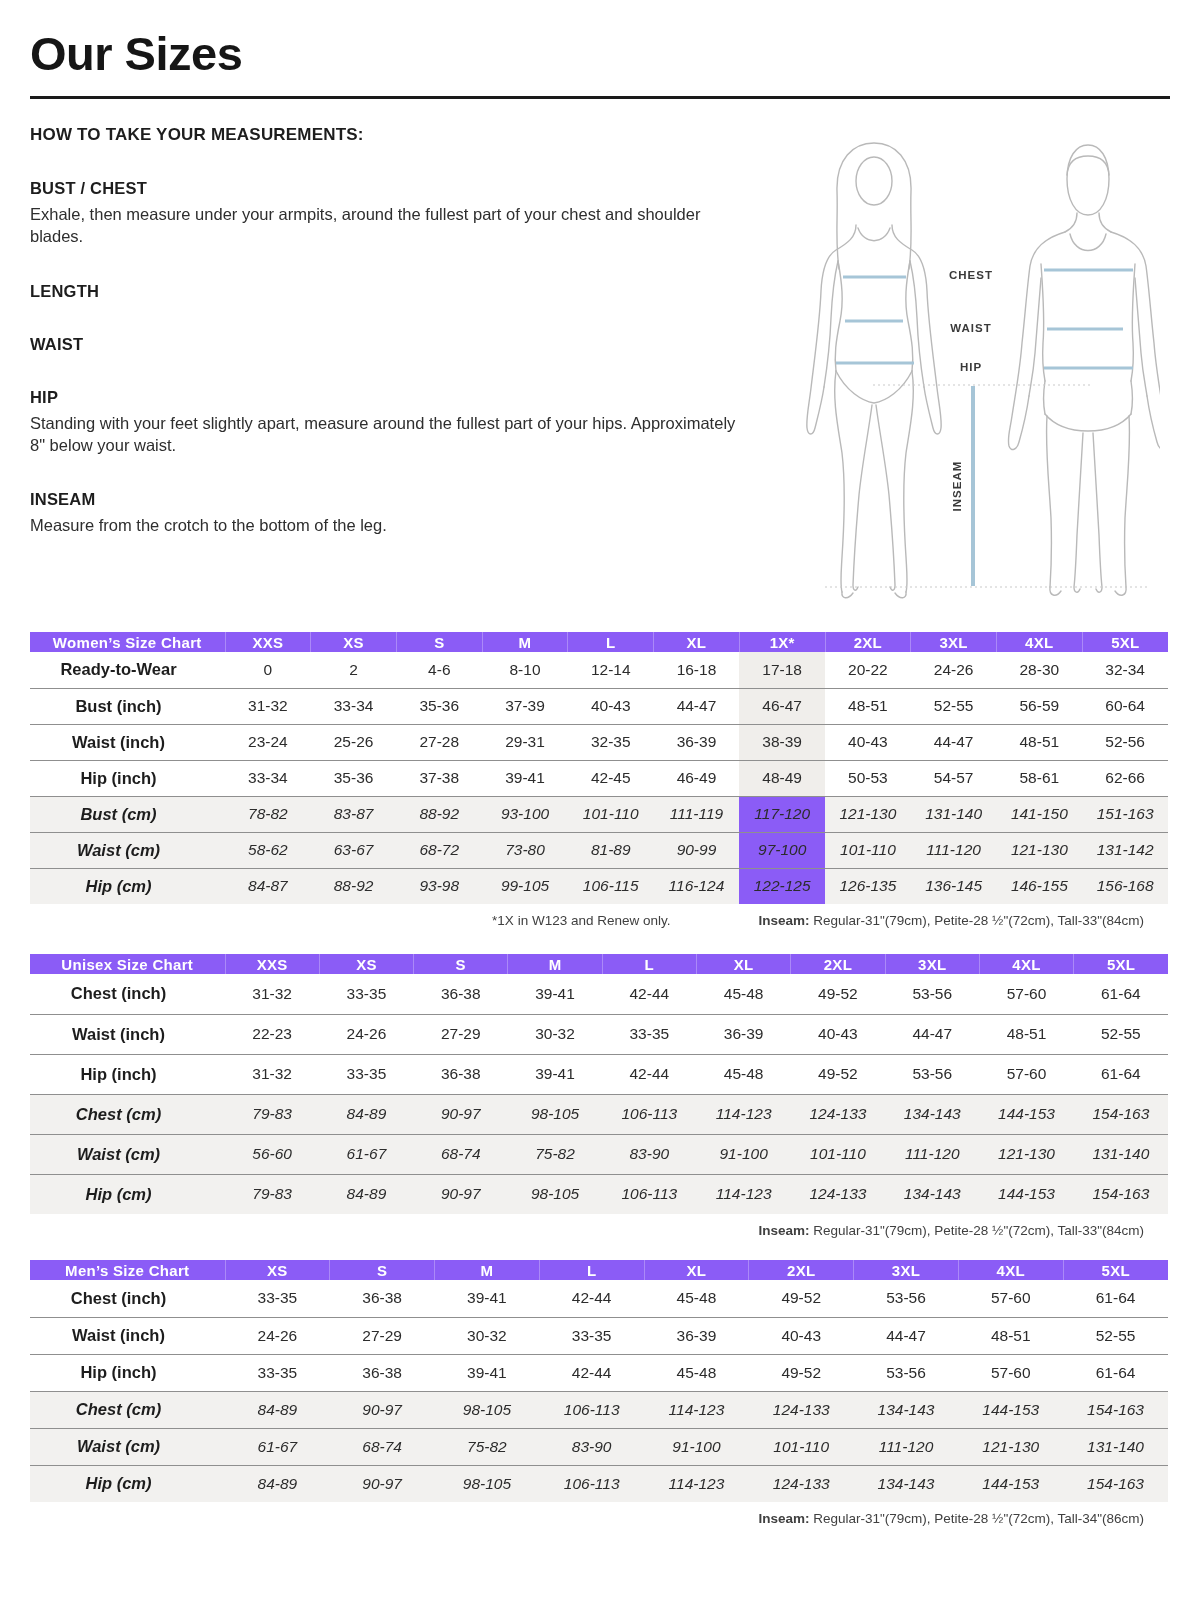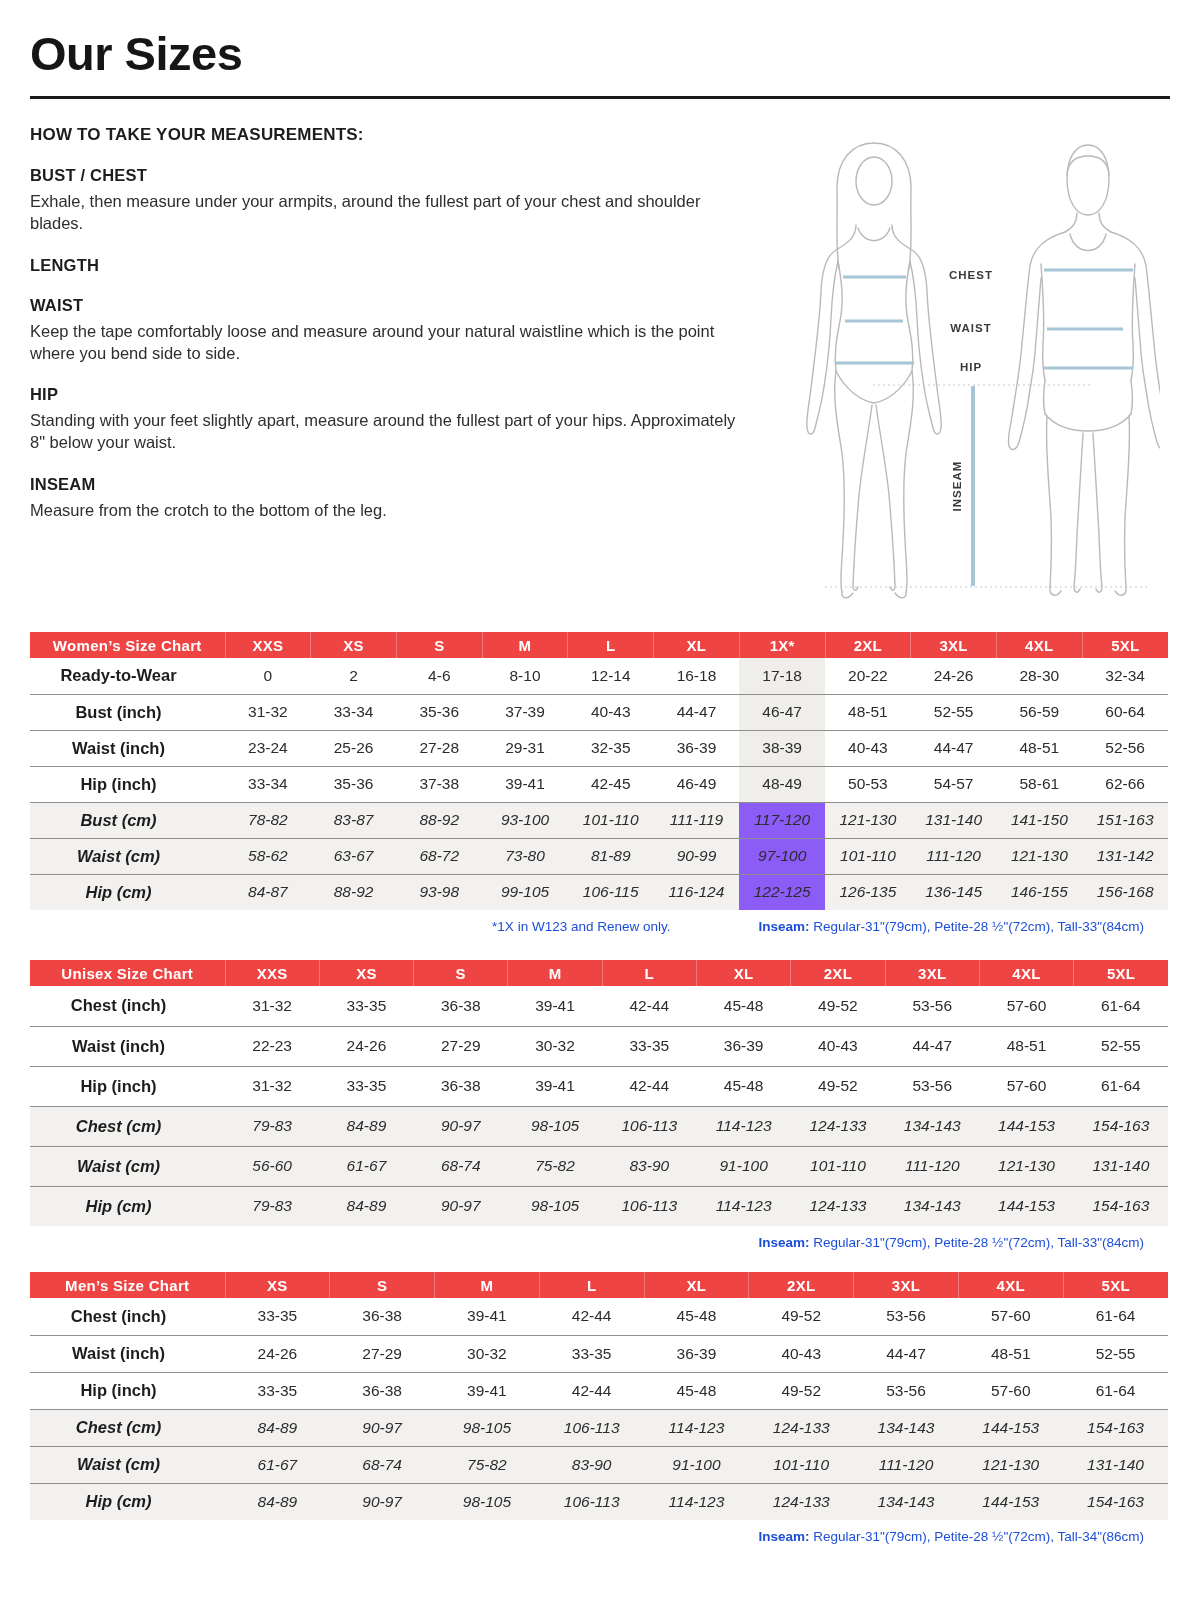--- a/index.html
+++ b/index.html
@@ -20,55 +20,55 @@
   }
   hr.title-rule{
     border:none; border-top:3px solid #1a1a1a; margin:15px 0 0;
   }
 
   .content-row{ position:relative; height:500px; }
   .instructions{ width:730px; }
   .instructions h2{
     margin:26px 0 0; font-size:17px; font-weight:bold; color:#1d1d1d; letter-spacing:.2px;
   }
-  .section h3{ margin:21px 0 5px; font-size:16.5px; font-weight:bold; color:#1d1d1d; letter-spacing:.2px;}
+  .section h3{ margin:34px 0 5px; font-size:16.5px; font-weight:bold; color:#1d1d1d; letter-spacing:.2px;}
   .section p{ font-size:16.5px; line-height:1.35; color:#2e2e2e; max-width:722px; }
 
   .diagram{ position:absolute; left:740px; top:10px; width:390px; height:480px; }
   .diagram svg{ width:100%; height:100%; }
   .diagram text{ font-family:"Liberation Sans","DejaVu Sans",sans-serif; font-size:11.5px; font-weight:bold; fill:#3a3a3a; letter-spacing:1px; }
 
   #tables{ margin-top:7px; }
   .table-block{ width:1140px; }
   .table-block.t1{ margin-top:26px; }
   .table-block.t2{ margin-top:22px; }
 
   table{ border-collapse:collapse; width:1138px; table-layout:fixed; }
   col.label-col{ width:195px; }
   thead th{
-    background:#ef4444; color:#ffffff; font-size:15px; font-weight:bold;
-    height:26px; text-align:center; letter-spacing:.3px;
+    background:#8b5cf6; color:#ffffff; font-size:15px; font-weight:bold;
+    height:20px; text-align:center; letter-spacing:.3px;
   }
   thead th + th{ border-left:1px solid rgba(255,255,255,.28); }
   tbody tr{ background:#ffffff; }
   tbody tr + tr{ border-top:1px solid #8f8f8f; }
   .t0 tbody tr{ height:36px; }
   .t1 tbody tr{ height:40px; }
   .t2 tbody tr{ height:37px; }
   tbody th.row-label{
     text-align:center; padding-right:18px; font-size:16.5px; font-weight:bold; color:#1d1d1d;
   }
   tbody td{ text-align:center; font-size:15.5px; color:#2c2c2c; }
   tbody tr.shaded{ background:#f2f1ef;font-style:italic; }
   tbody td.hl{ background:#f0eeeb; }
   tbody tr.shaded td.hl{ background:#8b5cf6; }
 
   .footnote{
     margin-top:9px; display:flex; justify-content:flex-end; gap:88px;
-    font-size:13.5px; color:#1d4ed8; padding-right:26px;
+    font-size:13.5px; color:#404040; padding-right:26px;
   }
   .footnote b{ font-weight:bold;margin-top:25px; }
 </style>
 </head>
 <body>
 
 <div class="page" data-name="size-guide-page">
 
   <h1 data-name="page-title">Our Sizes</h1>
   <hr class="title-rule" data-name="title-divider">
@@ -79,21 +79,20 @@
       <div data-name="instruction-sections">
           <div class="section" data-name="measurement-section">
             <h3 data-name="section-title">BUST / CHEST</h3>
             <p data-name="section-body">Exhale, then measure under your armpits, around the fullest part of your chest and shoulder blades.</p>
           </div>
           <div class="section" data-name="measurement-section">
             <h3 data-name="section-title">LENGTH</h3>
           </div>
           <div class="section" data-name="measurement-section">
             <h3 data-name="section-title">WAIST</h3>
-            <p data-name="section-body">Keep the tape comfortably loose and measure around your natural waistline which is the point where you bend side to side.</p>
           </div>
           <div class="section" data-name="measurement-section">
             <h3 data-name="section-title">HIP</h3>
             <p data-name="section-body">Standing with your feet slightly apart, measure around the fullest part of your hips. Approximately 8" below your waist.</p>
           </div>
           <div class="section" data-name="measurement-section">
             <h3 data-name="section-title">INSEAM</h3>
             <p data-name="section-body">Measure from the crotch to the bottom of the leg.</p>
           </div>
         </div>

